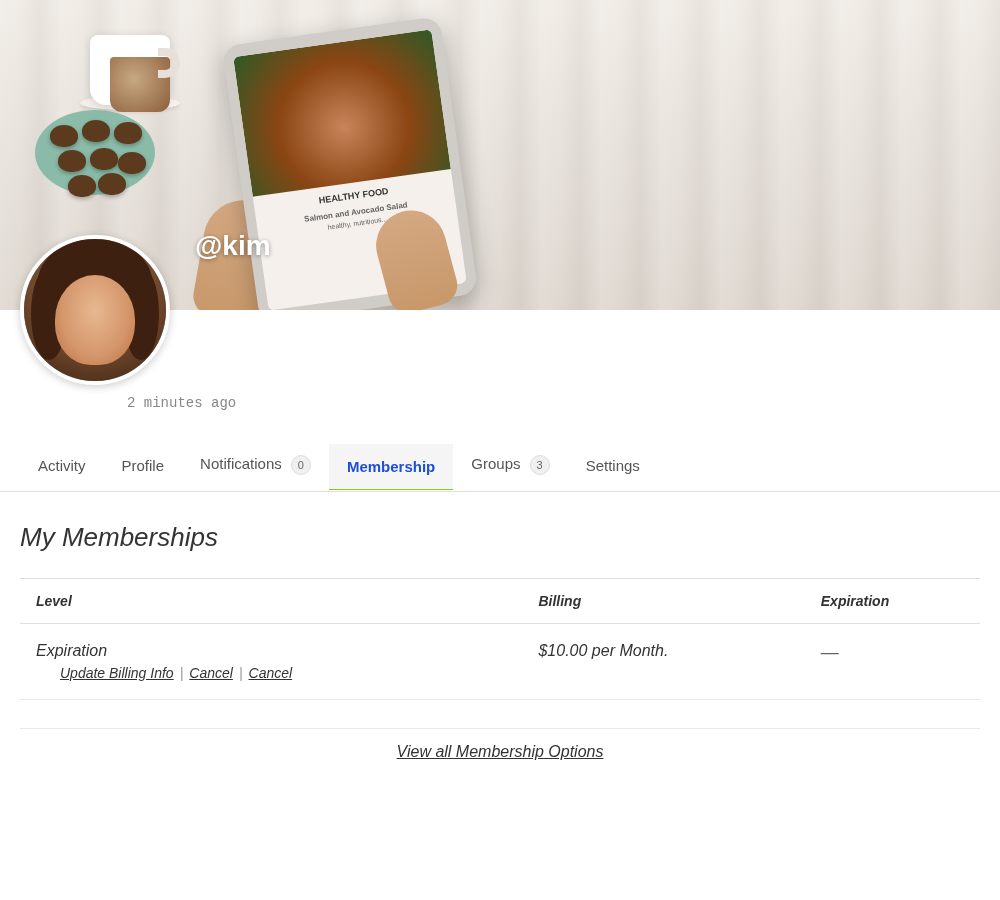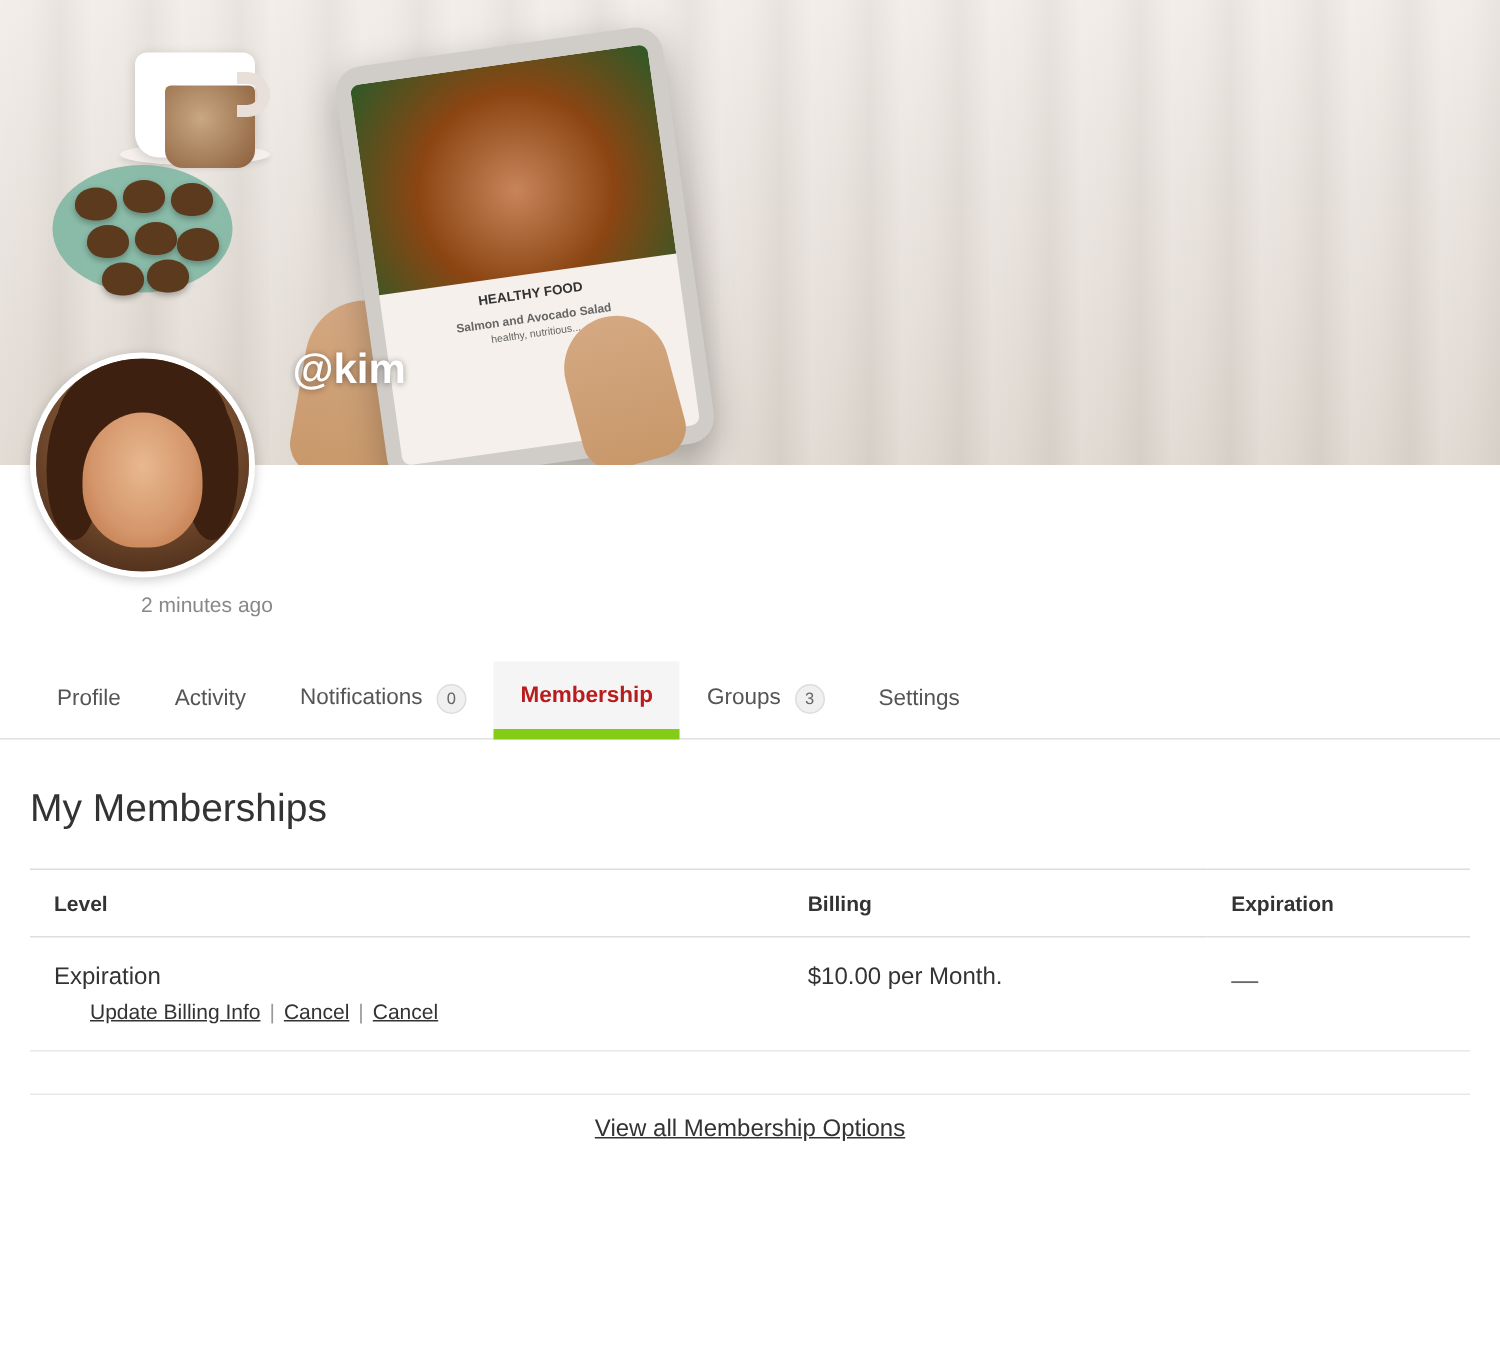--- a/index.html
+++ b/index.html
@@ -249,24 +249,25 @@
       position: absolute;
       top: 230px;
       left: 195px;
       color: #fff;
       font-size: 28px;
       font-weight: 600;
       text-shadow: 0 1px 4px rgba(0,0,0,0.4);
     }
 
     .timestamp {
-      margin-left: 74px;
+      margin-left: 107px;
       padding: 85px 0 20px 0;
       font-size: 14px;
       color: #888;
+      font-family: Liberation Mono, monospace;
     }
 
     
     .nav-tabs {
       display: flex;
       align-items: center;
       padding: 0 20px;
       border-bottom: 1px solid #e0e0e0;
       margin-bottom: 30px;
     }
@@ -276,43 +277,44 @@
       font-size: 15px;
       color: #555;
       cursor: pointer;
       text-decoration: none;
       white-space: nowrap;
       border-bottom: 3px solid transparent;
       margin-bottom: -1px;
     }
 
     .nav-tab.active {
-      color: #b91c1c;
+      color: #1d4ed8;
       font-weight: 600;
-      border-bottom: 7px solid #84cc16;
+      border-bottom: 1px solid #84cc16;
       background: #f5f5f5;
     }
 
     .nav-tab .badge {
       display: inline-flex;
       align-items: center;
       justify-content: center;
       width: 20px;
       height: 20px;
       background: #f0f0f0;
       border: 1px solid #ddd;
       border-radius: 50%;
       font-size: 11px;
       color: #666;
       margin-left: 5px;
     }
 
     
     .main-content {
       padding: 0 20px;
+      font-style: italic;
     }
 
     .section-title {
       font-size: 26px;
       font-weight: 400;
       color: #333;
       margin-bottom: 25px;
     }
 
     
@@ -445,22 +447,22 @@
       <div class="avatar-hair"></div>
       <div class="avatar-hair-side-l"></div>
       <div class="avatar-hair-side-r"></div>
       <div class="avatar-face"></div>
     </div>
   </div>
   <div class="timestamp">2 minutes ago</div>
 </div>
 
 <nav class="nav-tabs">
+  <a class="nav-tab">Activity</a>
   <a class="nav-tab">Profile</a>
-  <a class="nav-tab">Activity</a>
   <a class="nav-tab">
     <span>Notifications</span>
     <span class="badge">0</span>
   </a>
   <a class="nav-tab active">Membership</a>
   <a class="nav-tab">
     <span>Groups</span>
     <span class="badge">3</span>
   </a>
   <a class="nav-tab">Settings</a>

